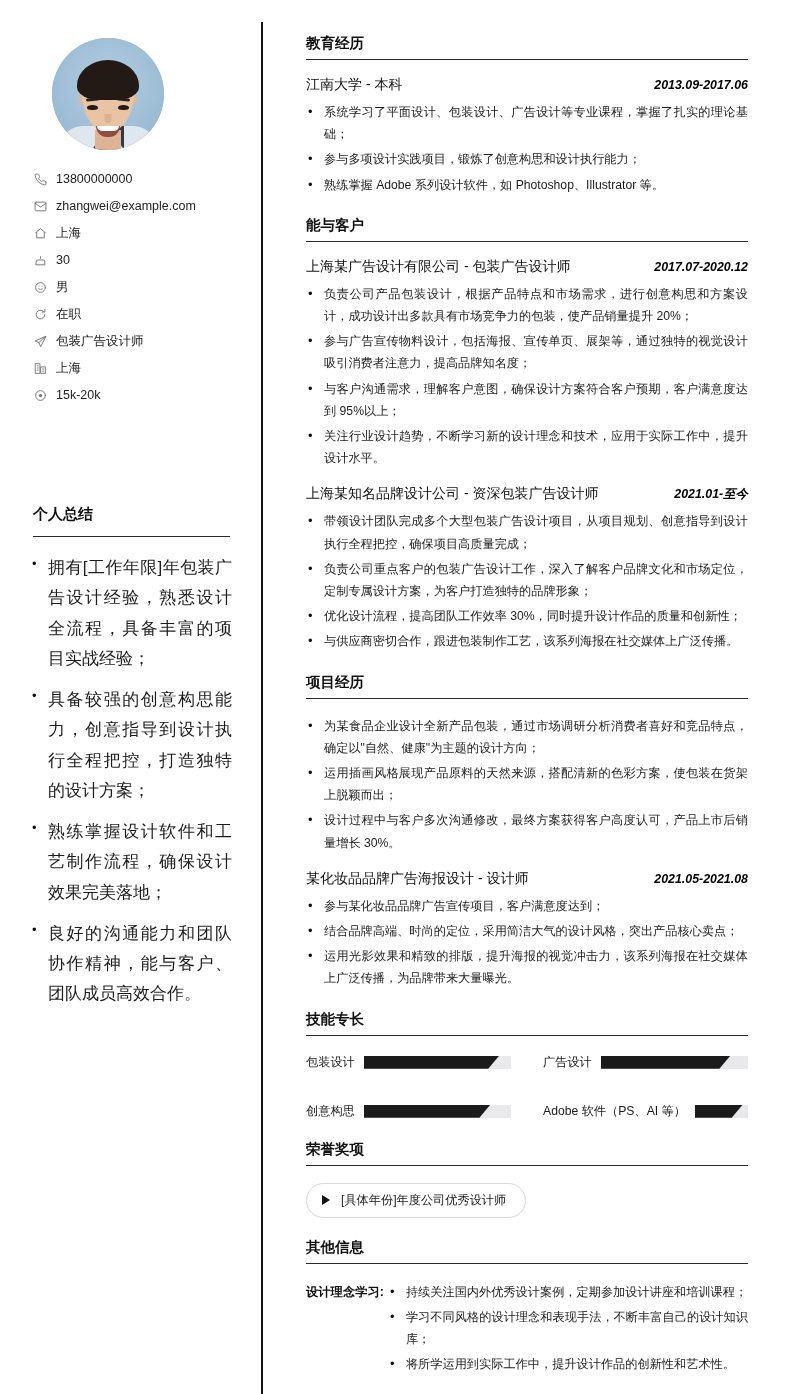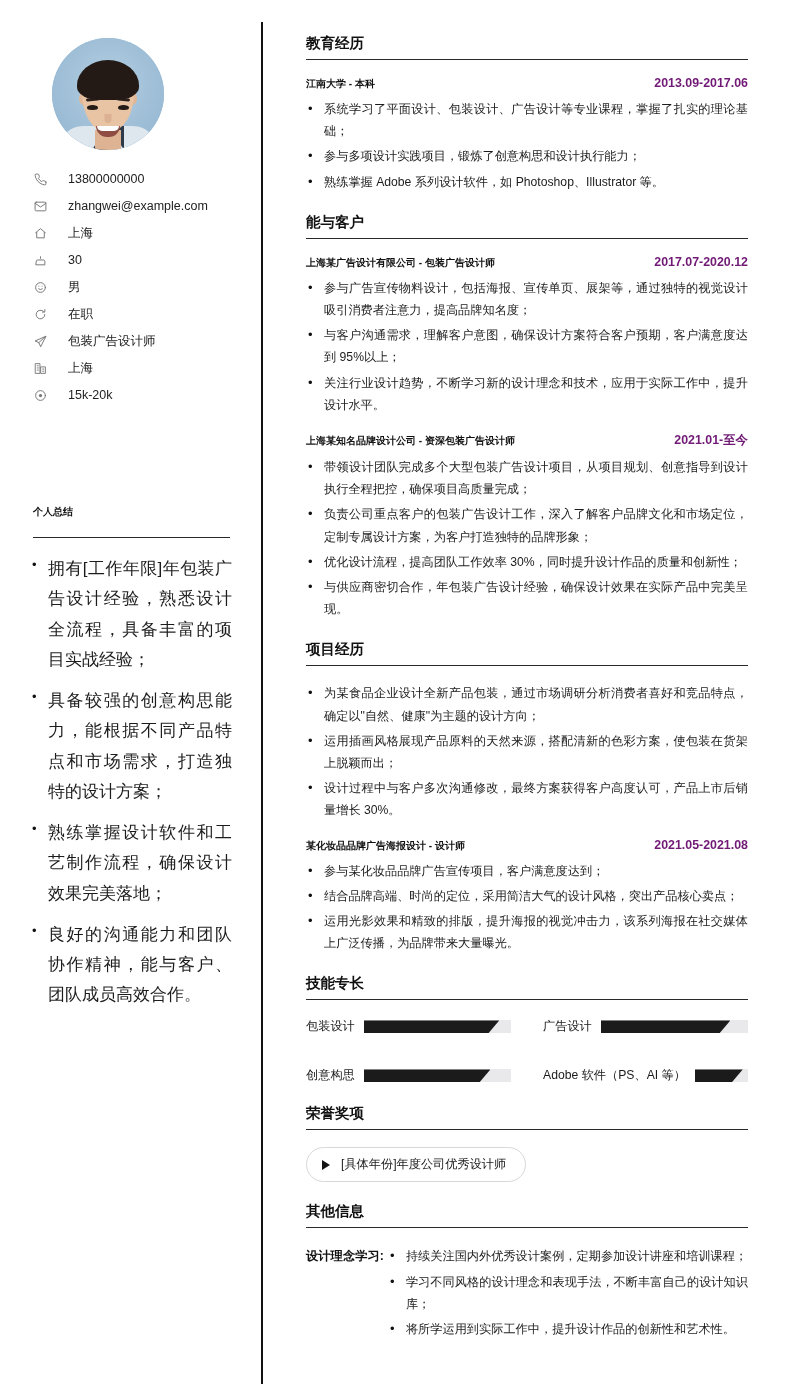--- a/index.html
+++ b/index.html
@@ -161,43 +161,43 @@
     font-size: 25px;
     font-weight: bold;
     letter-spacing: 1px;
     color: #111;
   }
 
   .contact-list { margin-top: 16px; }
   .contact-row {
     display: flex;
     align-items: center;
-    gap: 21px;
+    gap: 9px;
     min-height: 27px;
     margin-left: 3px;
     font-size: 12.5px;
     color: #222;
   }
   .c-icon {
     width: 14px; height: 14px;
     flex: 0 0 14px;
     display: flex;
     align-items: center;
     justify-content: center;
     color: #777;
   }
   .c-icon svg { display: block; }
   .contact-val { line-height: 1.2; }
 
   .side-section { margin-top: 96px; }
   .side-heading {
-    font-size: 10px;
+    font-size: 15px;
     font-weight: bold;
     color: #111;
-    padding-bottom: 18px;
+    padding-bottom: 12px;
     margin-left: 3px;
     border-bottom: 1.6px solid #2a2a2a;
     width: 197px;
   }
   .side-bullets { margin-top: 16px; }
   .side-bullet {
     position: relative;
     font-size: 17px;
     line-height: 1.78;
     color: #1c1c1c;
@@ -230,29 +230,30 @@
   }
   .entry { margin-top: 16px; }
   .entry-head {
     display: flex;
     align-items: baseline;
     justify-content: space-between;
     gap: 12px;
     margin-bottom: 7px;
   }
   .entry-title {
-    font-size: 10px;
-    font-weight: bold;
+    font-size: 14px;
+    font-weight: normal;
     color: #111;
   }
   .entry-date {
     font-size: 12.4px;
     font-weight: bold;
-    color: #701a75;
+    color: #000000;
     white-space: nowrap;
+    font-style: italic;
   }
   .bullet {
     position: relative;
     font-size: 12.2px;
     line-height: 1.82;
     color: #1c1c1c;
     padding-left: 18px;
     margin-bottom: 3px;
     text-align: justify;
   }
@@ -456,21 +457,21 @@
         </span>
         <span class="contact-val">15k-20k</span>
       </div>
 
     </div>
 
     <div class="side-section">
       <div class="side-heading">个人总结</div>
       <div class="side-bullets">
         <p class="side-bullet">拥有[工作年限]年包装广告设计经验，熟悉设计全流程，具备丰富的项目实战经验；</p>
-        <p class="side-bullet">具备较强的创意构思能力，能根据不同产品特点和市场需求，打造独特的设计方案；</p>
+        <p class="side-bullet">具备较强的创意构思能力，创意指导到设计执行全程把控，打造独特的设计方案；</p>
         <p class="side-bullet">熟练掌握设计软件和工艺制作流程，确保设计效果完美落地；</p>
         <p class="side-bullet">良好的沟通能力和团队协作精神，能与客户、团队成员高效合作。</p>
       </div>
     </div>
   </aside>
 
   <main class="main">
 
     <section class="section">
       <div class="sec-heading">教育经历</div>
@@ -486,34 +487,35 @@
     </section>
 
     <section class="section">
       <div class="sec-heading">能与客户</div>
 
       <div class="entry">
         <div class="entry-head">
           <span class="entry-title">上海某广告设计有限公司 - 包装广告设计师</span>
           <span class="entry-date">2017.07-2020.12</span>
         </div>
+        <p class="bullet">负责公司产品包装设计，根据产品特点和市场需求，进行创意构思和方案设计，成功设计出多款具有市场竞争力的包装，使产品销量提升 20%；</p>
         <p class="bullet">参与广告宣传物料设计，包括海报、宣传单页、展架等，通过独特的视觉设计吸引消费者注意力，提高品牌知名度；</p>
         <p class="bullet">与客户沟通需求，理解客户意图，确保设计方案符合客户预期，客户满意度达到 95%以上；</p>
         <p class="bullet">关注行业设计趋势，不断学习新的设计理念和技术，应用于实际工作中，提升设计水平。</p>
       </div>
 
       <div class="entry">
         <div class="entry-head">
           <span class="entry-title">上海某知名品牌设计公司 - 资深包装广告设计师</span>
           <span class="entry-date">2021.01-至今</span>
         </div>
         <p class="bullet">带领设计团队完成多个大型包装广告设计项目，从项目规划、创意指导到设计执行全程把控，确保项目高质量完成；</p>
         <p class="bullet">负责公司重点客户的包装广告设计工作，深入了解客户品牌文化和市场定位，定制专属设计方案，为客户打造独特的品牌形象；</p>
         <p class="bullet">优化设计流程，提高团队工作效率 30%，同时提升设计作品的质量和创新性；</p>
-        <p class="bullet">与供应商密切合作，年包装广告设计经验，确保设计效果在实际产品中完美呈现。</p>
+        <p class="bullet">与供应商密切合作，跟进包装制作工艺，该系列海报在社交媒体上广泛传播。</p>
       </div>
     </section>
 
     <section class="section">
       <div class="sec-heading">项目经历</div>
 
       <div class="entry">
         <p class="bullet">为某食品企业设计全新产品包装，通过市场调研分析消费者喜好和竞品特点，确定以"自然、健康"为主题的设计方向；</p>
         <p class="bullet">运用插画风格展现产品原料的天然来源，搭配清新的色彩方案，使包装在货架上脱颖而出；</p>
         <p class="bullet">设计过程中与客户多次沟通修改，最终方案获得客户高度认可，产品上市后销量增长 30%。</p>

